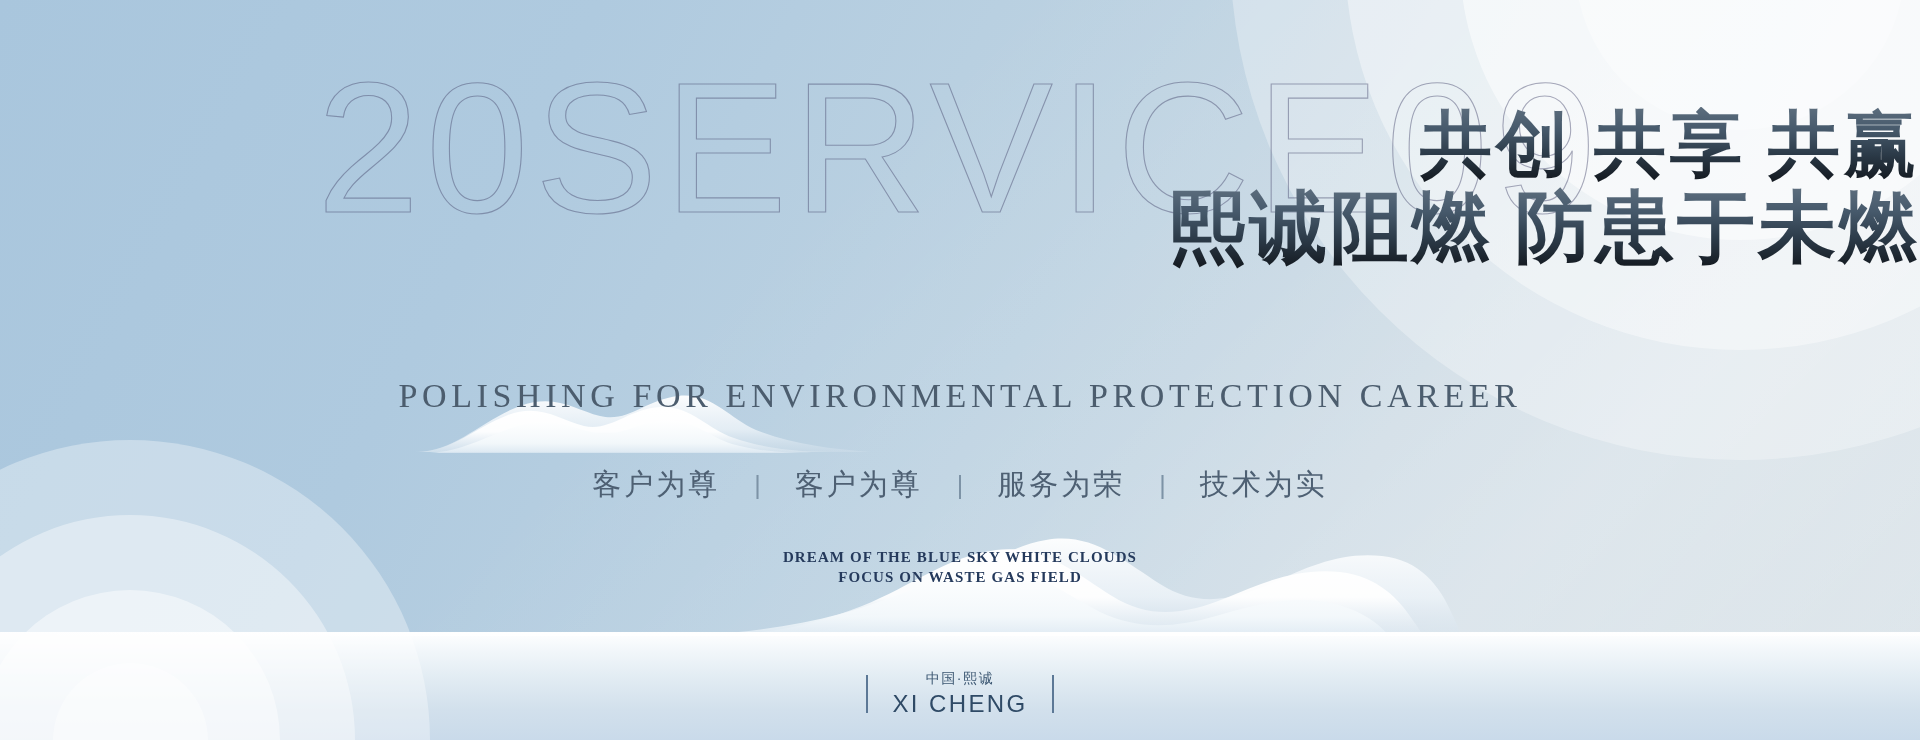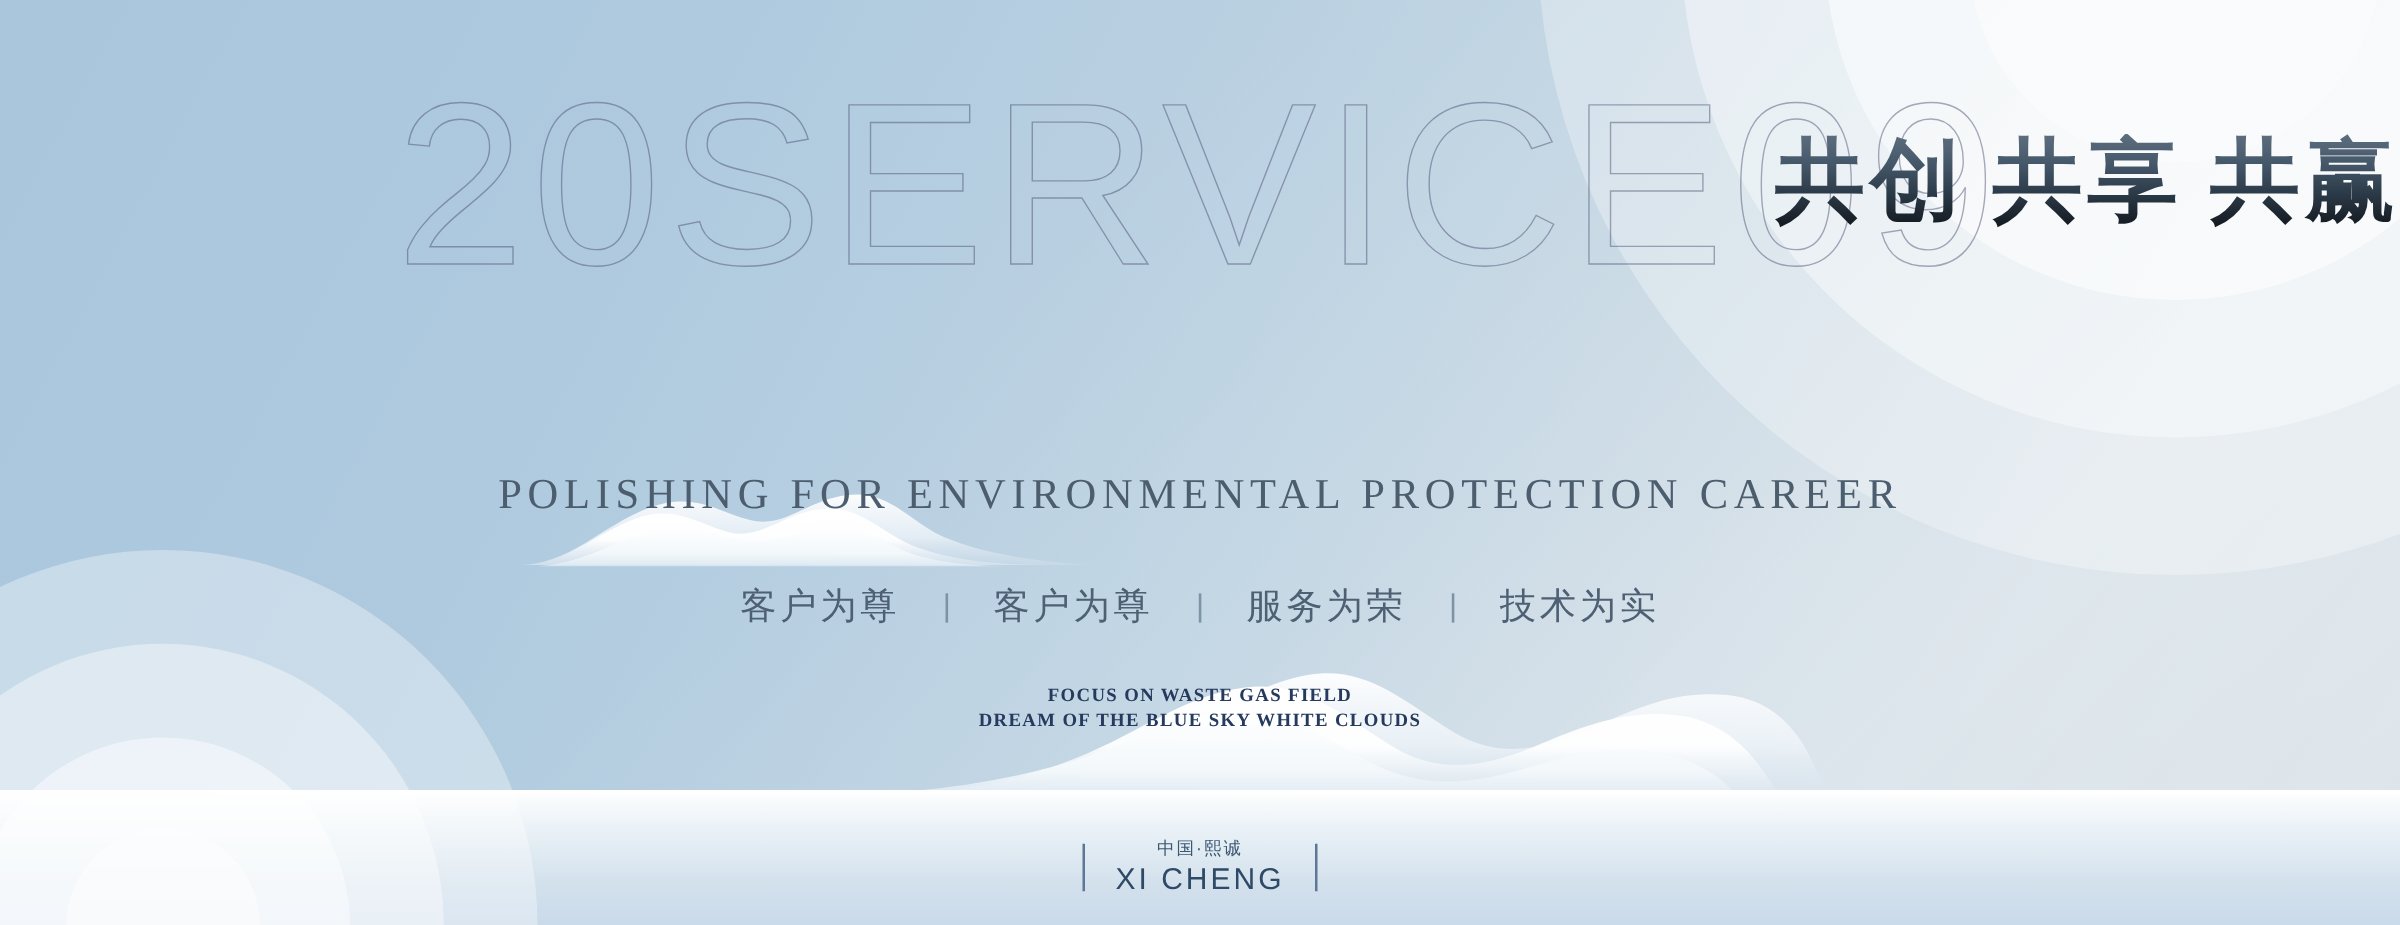--- a/index.html
+++ b/index.html
@@ -229,20 +229,21 @@
   <div class="ring ring-tr-2"></div>
   <div class="ring ring-tr-3"></div>
   <div class="ring ring-tr-4"></div>
 
   <div class="sheen"></div>
 
   <div class="outline-word">20SERVICE09</div>
 
   <div class="headline">
     <div class="headline-line headline-line-1">共创 共享 共赢</div>
+    <div class="headline-line headline-line-2">熙诚阻燃 防患于未燃</div>
   </div>
 
   <svg class="clouds" width="1920" height="740" viewBox="0 0 1920 740" style="position:absolute;left:0;top:0;">
     <defs>
       <linearGradient id="cloudGradA" x1="0" y1="0" x2="0" y2="1">
         <stop offset="0%" stop-color="#ffffff" stop-opacity="1"></stop>
         <stop offset="55%" stop-color="#ffffff" stop-opacity="0.92"></stop>
         <stop offset="100%" stop-color="#dde8f1" stop-opacity="0.55"></stop>
       </linearGradient>
       <linearGradient id="cloudGradB" x1="0" y1="0" x2="0" y2="1">
@@ -305,22 +306,22 @@
     <span class="value-item">客户为尊</span>
     <span class="value-sep">|</span>
     <span class="value-item">客户为尊</span>
     <span class="value-sep">|</span>
     <span class="value-item">服务为荣</span>
     <span class="value-sep">|</span>
     <span class="value-item">技术为实</span>
   </div>
 
   <div class="micro">
+    <div class="micro-line micro-line-2">DREAM OF THE BLUE SKY WHITE CLOUDS</div>
     <div class="micro-line micro-line-1">FOCUS ON WASTE GAS FIELD</div>
-    <div class="micro-line micro-line-2">DREAM OF THE BLUE SKY WHITE CLOUDS</div>
   </div>
 
   <div class="floor"></div>
   <div class="floor-glow"></div>
 
   <div class="ring ring-bl-1"></div>
   <div class="ring ring-bl-2"></div>
   <div class="ring ring-bl-3"></div>
   <div class="ring ring-bl-4"></div>
 

